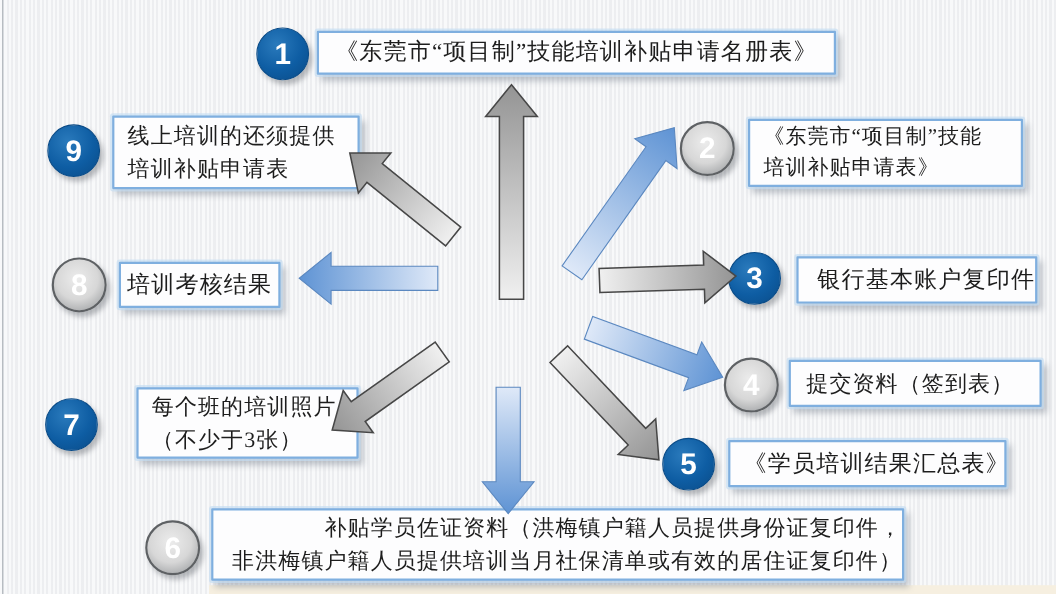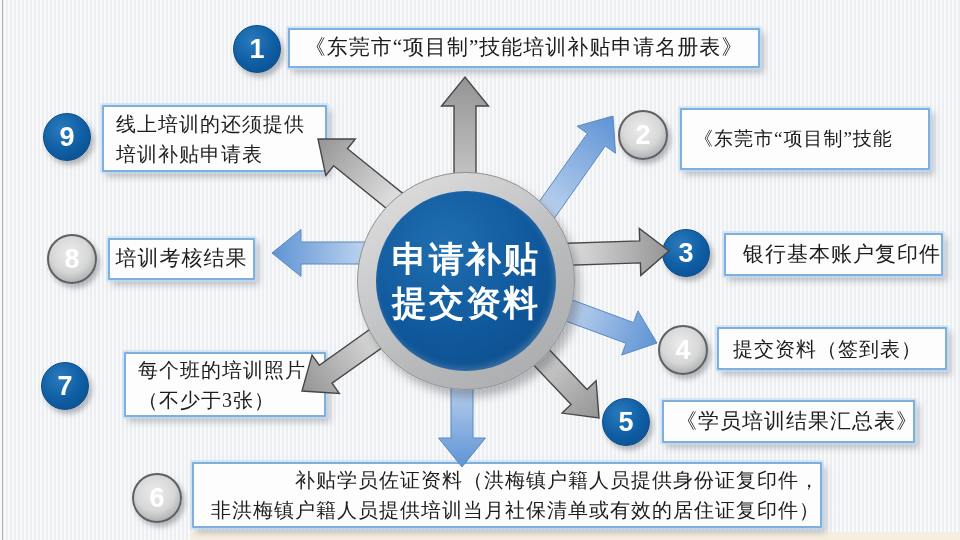--- a/index.html
+++ b/index.html
@@ -90,35 +90,30 @@
       <polygon points="529.0,254.3 605.3,146.0 615.5,153.2 613.0,116.0 577.1,126.2 587.3,133.4 511.0,241.7" fill="url(#agrad1)" stroke="#5b88c0" stroke-width="1" stroke-linejoin="miter"></polygon>
       <polygon points="545.4,266.0 640.4,262.9 640.8,275.4 669.0,251.0 639.3,228.4 639.7,240.9 544.6,244.0" fill="url(#agrad2)" stroke="#474747" stroke-width="1.4" stroke-linejoin="miter"></polygon>
       <polygon points="531.2,308.3 626.0,343.3 621.7,355.0 657.0,343.0 637.9,310.9 633.6,322.6 538.8,287.7" fill="url(#agrad3)" stroke="#5b88c0" stroke-width="1" stroke-linejoin="miter"></polygon>
       <polygon points="500.0,329.6 571.1,404.5 562.0,413.1 599.0,418.0 596.1,380.8 587.0,389.4 516.0,314.4" fill="url(#agrad4)" stroke="#474747" stroke-width="1.4" stroke-linejoin="miter"></polygon>
       <polygon points="451.0,352.0 451.0,438.0 438.5,438.0 462.0,467.0 485.5,438.0 473.0,438.0 473.0,352.0" fill="url(#agrad5)" stroke="#5b88c0" stroke-width="1" stroke-linejoin="miter"></polygon>
       <polygon points="395.6,311.0 319.3,365.2 312.0,355.0 302.0,391.0 339.3,393.4 332.0,383.2 408.4,329.0" fill="url(#agrad6)" stroke="#474747" stroke-width="1.4" stroke-linejoin="miter"></polygon>
       <polygon points="398.0,242.0 301.0,242.0 301.0,229.5 272.0,253.0 301.0,276.5 301.0,264.0 398.0,264.0" fill="url(#agrad7)" stroke="#5b88c0" stroke-width="1" stroke-linejoin="miter"></polygon>
       <polygon points="418.9,206.4 347.5,148.7 355.3,139.0 318.0,139.0 325.8,175.5 333.6,165.8 405.1,223.6" fill="url(#agrad8)" stroke="#474747" stroke-width="1.4" stroke-linejoin="miter"></polygon>
     </svg>
 
-  <div class="ring">
-    <div class="ring-inner">
-      <div>申请补贴</div>
-      <div>提交资料</div>
-    </div>
-  </div>
 
   <div id="items-layer">
       <div class="badge blue" style="left: 233px; top: 25px;">1</div>
       <div class="tbox" style="left: 288px; top: 28px; width: 472px; height: 40px; font-size: 21px; align-items: center;">
         <div>《东莞市“项目制”技能培训补贴申请名册表》</div>
       </div>
       <div class="badge silver" style="left: 618px; top: 110px;">2</div>
       <div class="tbox" style="left: 680px; top: 108px; width: 250px; height: 62px; font-size: 19px; align-items: flex-start; padding-left: 12px;">
         <div>《东莞市“项目制”技能</div>
+        <div>培训补贴申请表》</div>
       </div>
       <div class="badge blue" style="left: 662px; top: 229px;">3</div>
       <div class="tbox" style="left: 724px; top: 233px; width: 219px; height: 43px; font-size: 21px; align-items: flex-end; padding-left: 17px;">
         <div>银行基本账户复印件</div>
       </div>
       <div class="badge silver" style="left: 658px; top: 325px;">4</div>
       <div class="tbox" style="left: 717px; top: 327px; width: 230px; height: 43px; font-size: 20px; align-items: flex-start; padding-left: 14px;">
         <div>提交资料（签到表）</div>
       </div>
       <div class="badge blue" style="left: 602px; top: 398px;">5</div>

